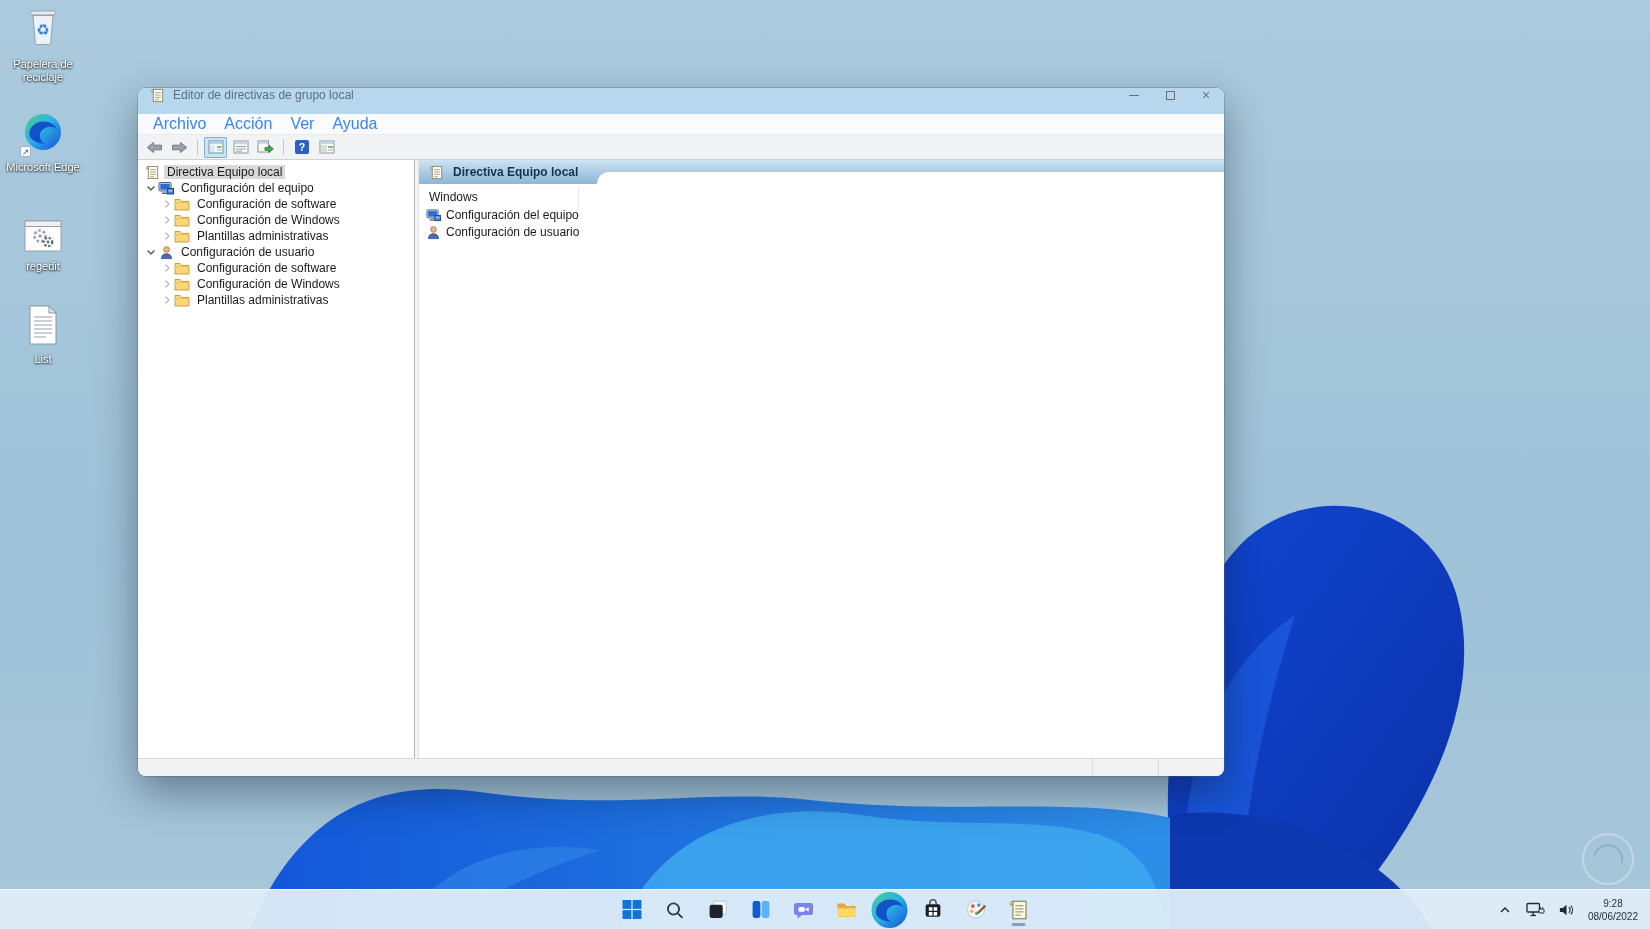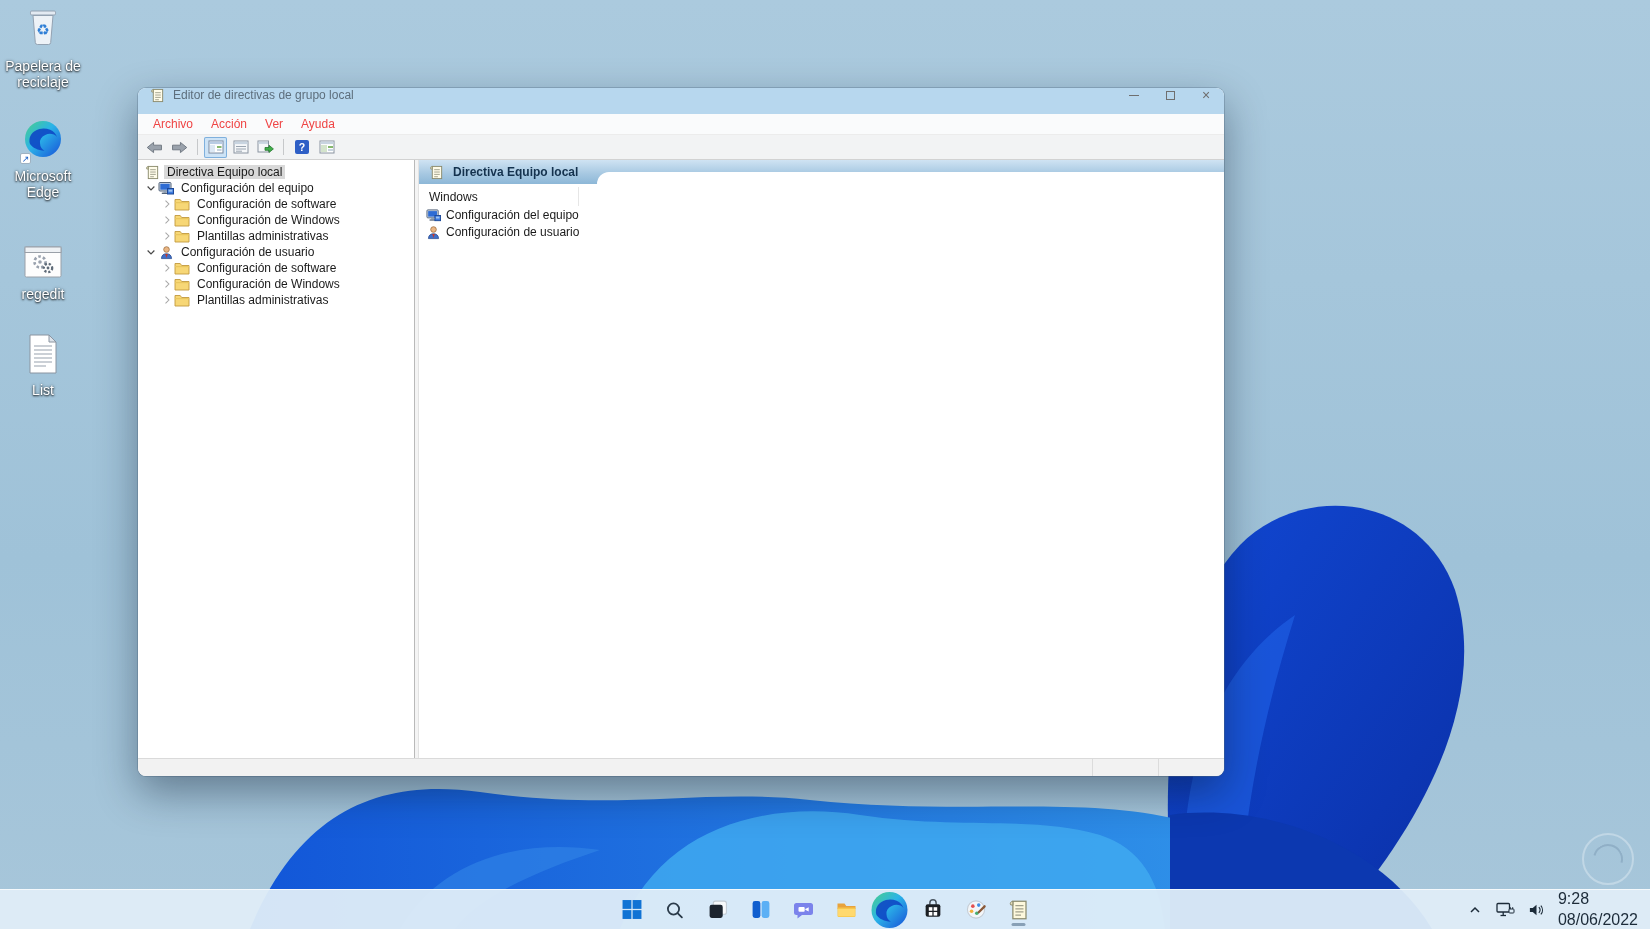--- a/index.html
+++ b/index.html
@@ -8,21 +8,21 @@
   .stage { position:relative; width:1650px; height:929px; overflow:hidden;
            background:linear-gradient(180deg,#abcade 0%, #9fc2d8 60%, #a7c6da 100%); }
 
   
   .wallpaper { position:absolute; inset:0; }
 
   
   .desktop-icons { position:absolute; left:4px; top:6px; width:78px; display:flex; flex-direction:column; }
   .dicon { width:78px; display:flex; flex-direction:column; align-items:center; cursor:default; }
   .dicon .ibox { height:46px; display:flex; align-items:flex-end; justify-content:center; }
-  .dicon .dlabel { margin-top:4px; font-size:14px; line-height:1.15; color:#fff; text-align:center;
+  .dicon .dlabel { margin-top:4px; font-size:11px; line-height:1.15; color:#fff; text-align:center;
                    text-shadow:0 1px 2px rgba(0,0,0,.85), 0 0 3px rgba(0,0,0,.5); }
   .dicon:nth-child(1){ margin-top:2px; }
   .dicon:nth-child(2){ margin-top:28px; }
   .dicon:nth-child(3){ margin-top:36px; }
   .dicon:nth-child(4){ margin-top:30px; }
   .edge-wrap { position:relative; }
   .shortcut-badge { position:absolute; left:-2px; bottom:0px; width:11px; height:11px; background:#fff;
                     border:1px solid #9fb2c2; border-radius:2px; display:flex; align-items:center; justify-content:center;
                     font-size:9px; color:#1d62c6; }
 
@@ -34,21 +34,21 @@
   .titlebar .ticon { width:15px; height:15px; margin-right:8px; display:flex; }
   .titlebar .ttext { font-size:12px; color:#5d6e7c; }
   .win-controls { margin-left:auto; display:flex; height:100%; }
   .wbtn { width:36px; height:100%; display:flex; align-items:center; justify-content:center; color:#6f6f6f; }
   .glyph-min { width:10px; height:0; border-top:1px solid #6f6f6f; display:block; }
   .glyph-max { width:9px; height:9px; border:1px solid #6f6f6f; display:block; }
   .glyph-close { font-size:14px; line-height:1; color:#6f6f6f; }
 
   .menubar { height:21px; background:#fafbfc; border-bottom:1px solid #ececec; display:flex; align-items:center;
              padding-left:6px; flex:0 0 auto; }
-  .menu-item { font-size:12px; color:#ef4444; padding:0 9px; height:100%; display:flex; align-items:center; }
+  .menu-item { font-size:16px; color:#3b82f6; padding:0 9px; height:100%; display:flex; align-items:center; }
 
   .toolbar { height:25px; background:#f2f3f4; border-bottom:1px solid #d2d2d2; display:flex; align-items:center;
              padding:0 5px; gap:2px; flex:0 0 auto; }
   .tbtn { width:23px; height:21px; display:flex; align-items:center; justify-content:center; border-radius:2px; }
   .tbtn.selected { background:#cde3f6; box-shadow:0 0 0 1px #7fb0dd inset; }
   .tsep { width:1px; height:16px; background:#c6c8ca; margin:0 4px; }
 
   .wbody { flex:1; display:flex; min-height:0; }
   .tree-panel { width:277px; flex:0 0 auto; background:#fff; border-right:1px solid #b9b9b9; padding-top:4px; overflow:hidden; }
   .splitter { width:4px; flex:0 0 auto; background:#f4f4f4; border-right:1px solid #e2e2e2; }
@@ -86,21 +86,21 @@
   
   .taskbar { position:absolute; left:0; right:0; bottom:0; height:40px; background:rgba(223,237,248,.95);
              border-top:1px solid rgba(255,255,255,.7); }
   .tb-center { position:absolute; left:50%; top:0; transform:translateX(-50%); height:100%;
                display:flex; align-items:center; gap:7px; }
   .task-btn { position:relative; width:36px; height:34px; border-radius:5px; display:flex; align-items:center; justify-content:center; }
   .task-btn .indicator { position:absolute; bottom:1px; left:50%; transform:translateX(-50%); width:14px; height:3px;
                          border-radius:2px; background:#88a0b6; }
   .tb-tray { position:absolute; right:12px; top:0; height:100%; display:flex; align-items:center; gap:11px; }
   .tray-btn { display:flex; align-items:center; justify-content:center; width:20px; height:28px; }
-  .clock { text-align:left; font-size:16px; color:#1c2b39; line-height:1.3; }
+  .clock { text-align:center; font-size:10px; color:#1c2b39; line-height:1.3; }
 
   .watermark { position:absolute; right:16px; bottom:44px; width:52px; height:52px; border-radius:50%;
                border:2px solid rgba(255,255,255,.38); opacity:.8; }
   .watermark::after { content:""; position:absolute; inset:9px; border-radius:50%;
                       border:2px solid rgba(90,120,150,.35); border-left-color:transparent; border-bottom-color:transparent;
                       transform:rotate(-30deg); }
 </style>
 </head>
 <body>
 

